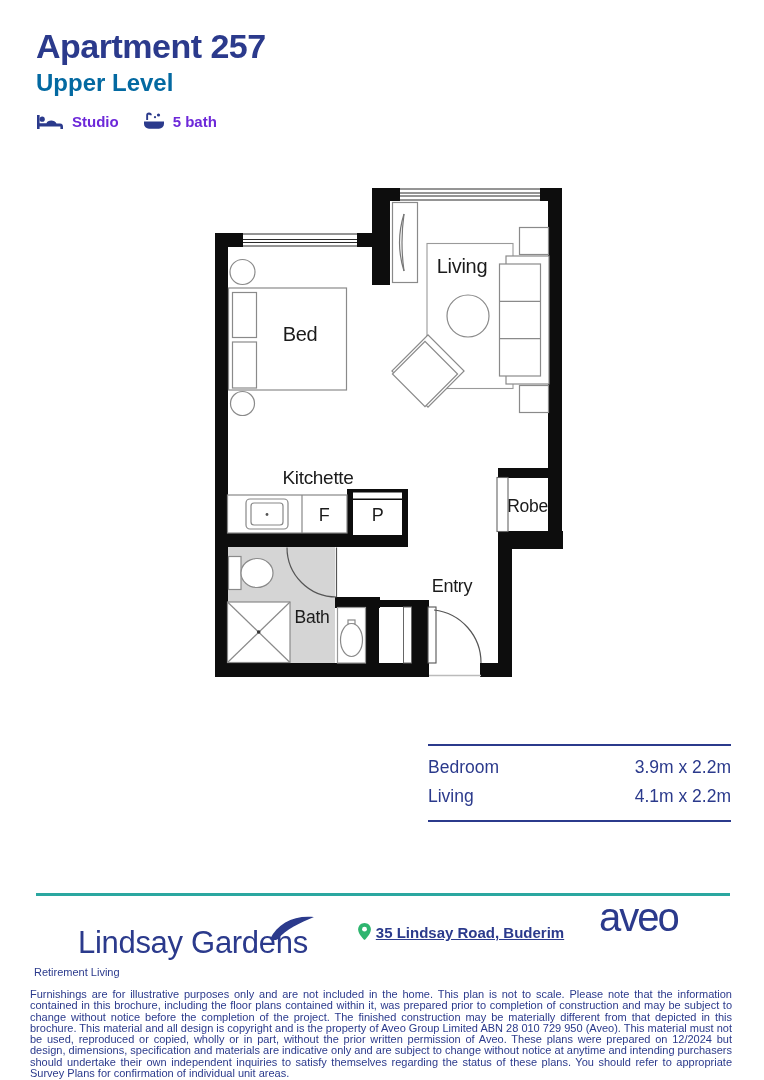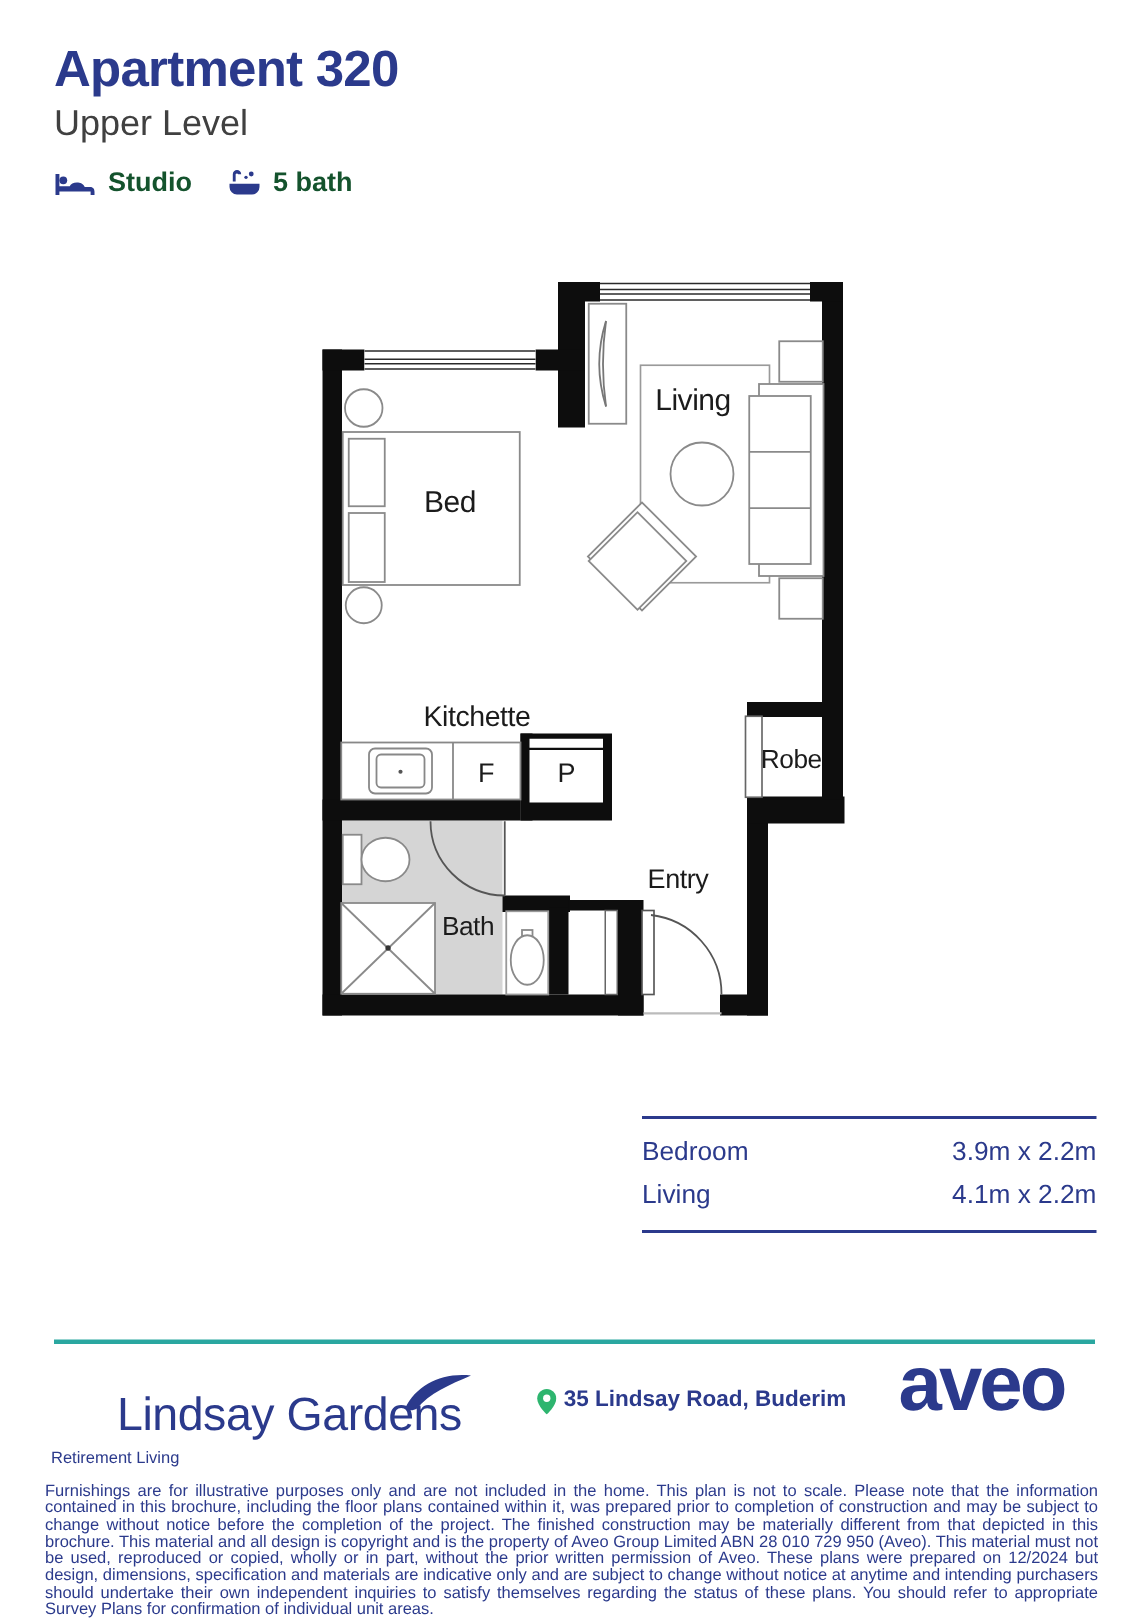--- a/index.html
+++ b/index.html
@@ -3,53 +3,53 @@
 <meta charset="utf-8">
 <style>
   html,body{margin:0;padding:0;}
   body{
     width:764px;height:1080px;background:#ffffff;position:relative;overflow:hidden;
     font-family:"Liberation Sans", sans-serif;
   }
   
   .header{position:absolute;left:36px;top:28px;}
   .title{font-size:34px;font-weight:700;color:#2B3A8C;letter-spacing:-0.5px;line-height:1.1;}
-  .subtitle{font-size:24px;font-weight:400;color:#404040;margin-top:4px;}
+  .subtitle{font-size:24px;font-weight:700;color:#0369a1;margin-top:4px;}
   .features{display:flex;align-items:center;margin-top:14px;gap:10px;}
   .feature{display:flex;align-items:center;gap:8px;margin-right:14px;}
-  .feature .label{font-size:18px;font-weight:700;color:#14532d;}
+  .feature .label{font-size:15px;font-weight:700;color:#6d28d9;}
   .feature svg{display:block;}
   
   .plan{position:absolute;left:200px;top:170px;}
   .plan text{font-family:"Liberation Sans", sans-serif;fill:#1b1b1b;letter-spacing:-0.3px;}
   
   .dims{position:absolute;left:428px;top:744px;width:303px;color:#2B3A8C;font-size:17.5px;}
   .dims .rows{border-top:2px solid #2B3A8C;border-bottom:2px solid #2B3A8C;padding:7px 0 9px;}
   .dims .row{display:flex;justify-content:space-between;padding:4px 0;}
   .dims .total{display:flex;justify-content:space-between;font-weight:700;padding-top:10px;}
   
   .rule{position:absolute;left:36px;top:893px;width:694px;height:3px;background:#2AA7A0;}
   .lg-block{position:absolute;left:34px;top:927px;}
   .lg-title{font-size:31px;color:#2B3A8C;letter-spacing:-0.3px;line-height:1;margin-left:44px;}
   .lg-tagline{font-size:11px;color:#2B3A8C;margin-top:8px;}
   .leaf{position:absolute;left:268px;top:915px;}
   .contact{position:absolute;left:330px;top:923px;width:262px;text-align:center;
            color:#2B3A8C;font-weight:700;font-size:15px;line-height:1.35;}
   .contact .pipe{color:#2AA7A0;padding:0 3px;}
-  .contact .addr{display:inline-flex;align-items:flex-end;gap:5px;}
-  .aveo{position:absolute;left:599px;top:897px;font-size:52px;font-weight:700;
+  .contact .addr{display:inline-flex;align-items:flex-start;gap:5px;text-decoration:underline;}
+  .aveo{position:absolute;left:599px;top:897px;font-size:40px;font-weight:400;
         color:#2B3A8C;letter-spacing:-2px;line-height:1;}
   .disclaimer{position:absolute;left:30px;top:989px;width:702px;
               font-size:11px;line-height:11.3px;text-align:justify;color:#2B3A8C;}
 </style>
 </head>
 <body>
 
 <div class="header">
-  <div class="title">Apartment 320</div>
+  <div class="title">Apartment 257</div>
   <div class="subtitle">Upper Level</div>
   <div class="features">
     <div class="feature">
       <span>
         <svg width="28" height="18" viewBox="0 0 28 18">
           <circle cx="6.2" cy="7.2" r="2.6" fill="#2B3A8C"></circle>
           <path d="M1,17 V3 h2.6 v8.2 H10.5 c1,-3.4 8.5,-3.6 10,0.4 H24 c2.4,0 3,1.6 3,3.4 v2 h-2.6 v-2.4 H3.6 V17 Z" fill="#2B3A8C"></path>
         </svg>
       </span>
       <span class="label">Studio</span>

